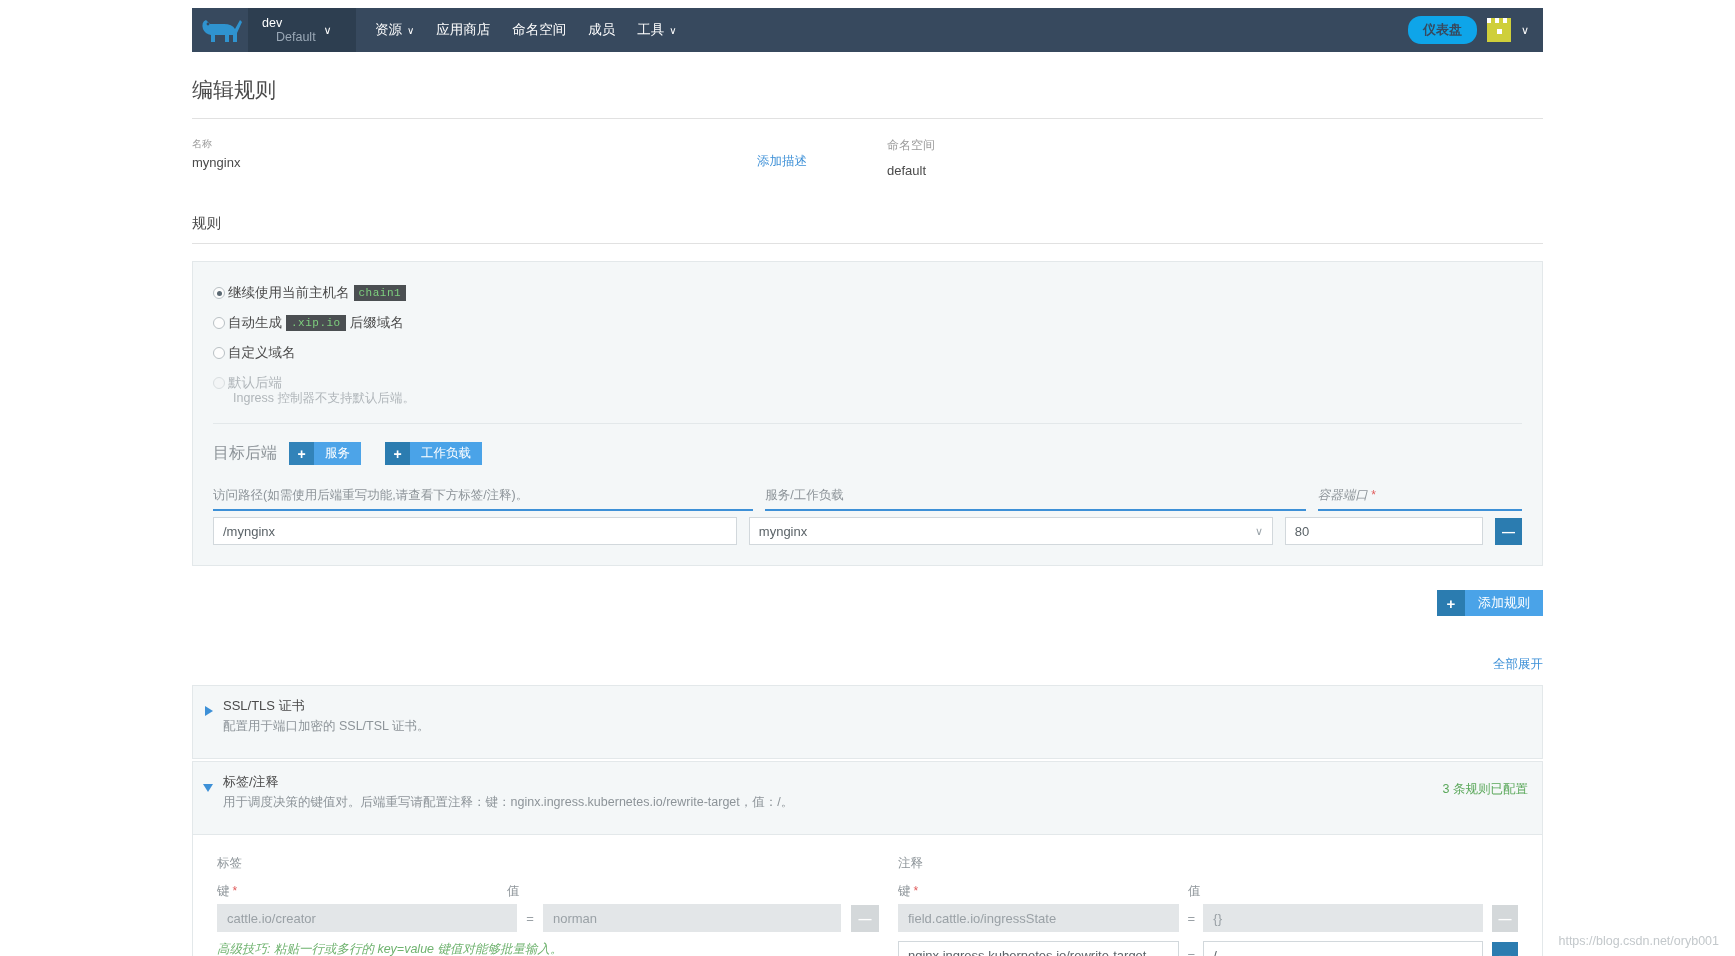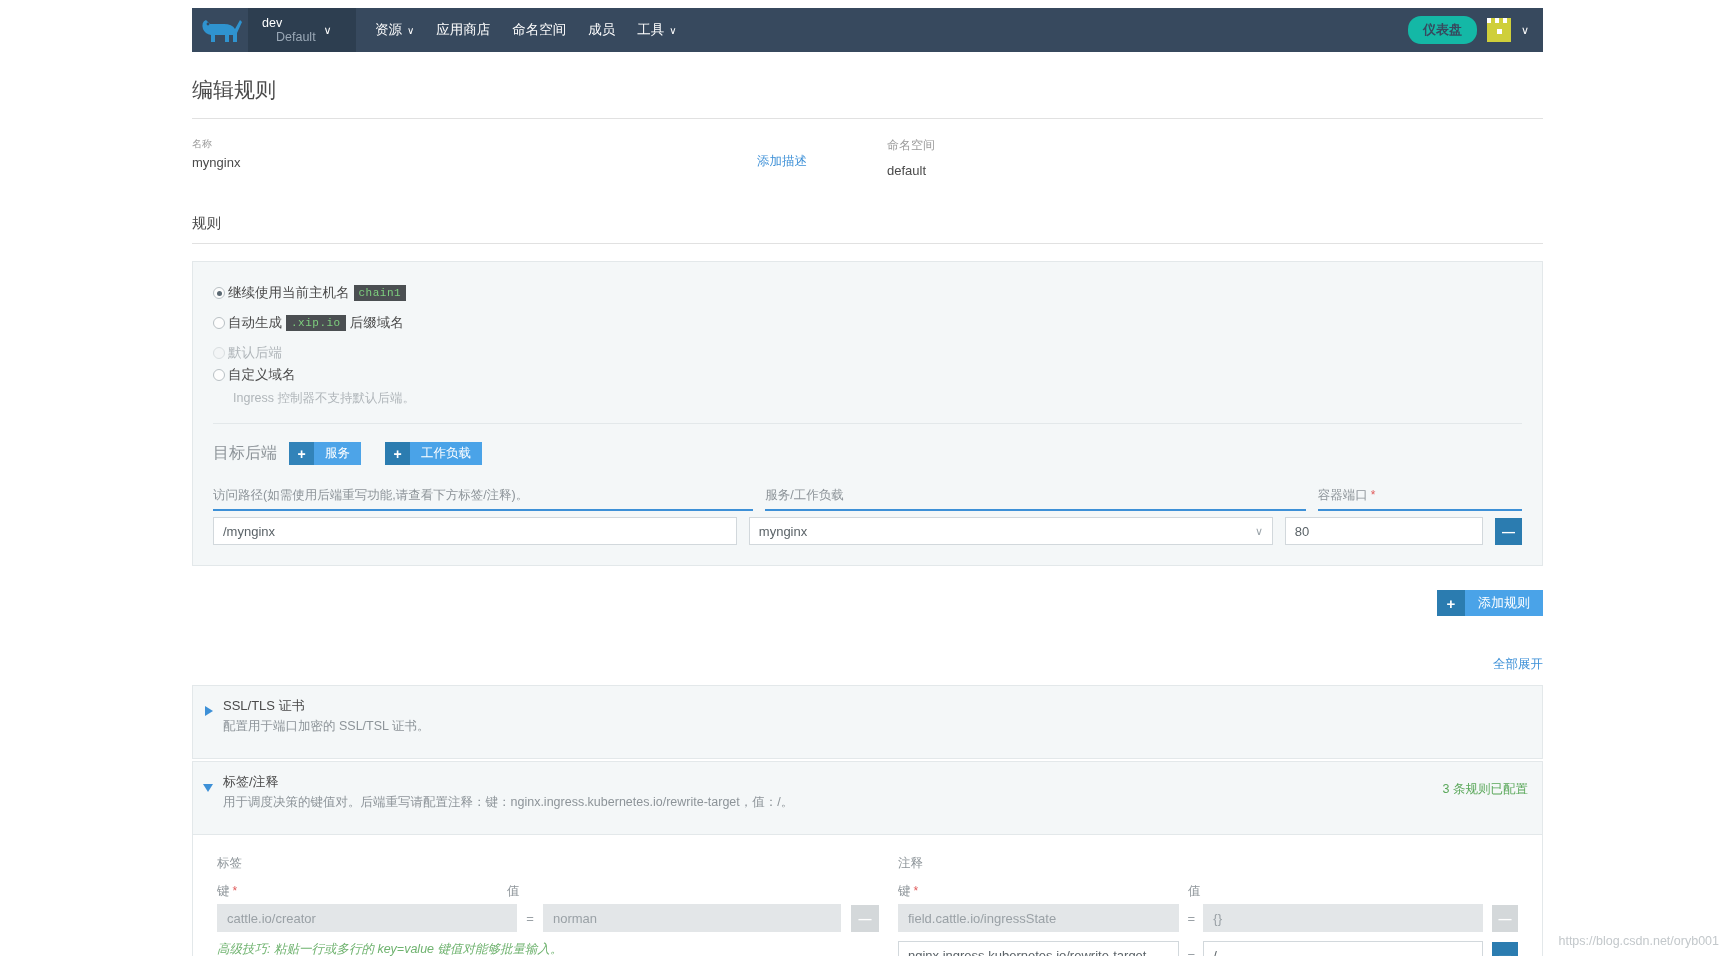--- a/index.html
+++ b/index.html
@@ -34,21 +34,21 @@
   .ctx-bot { font-size: 12.5px; color:#9aa8b6; padding-left:14px; }
   .ctx-caret { color:#fff; font-size: 11px; }
   .navlinks { display:flex; align-items:center; gap: 0px; margin-left: 8px; }
   .navlink {
     color:#ffffff; font-size: 13.5px; padding: 0 11px; height:44px;
     display:flex; align-items:center; gap:5px; cursor:pointer; white-space:nowrap;
   }
   .navlink .caret { font-size: 10px; }
   .nav-right { margin-left:auto; display:flex; align-items:center; gap:10px; padding-right:14px; }
   .pill-dash {
-    background:#14b8a6; color:#37495e; font-size:13px; font-weight:bold;
+    background:#0ea5e9; color:#37495e; font-size:13px; font-weight:bold;
     border-radius: 13px; padding: 5px 15px; cursor:pointer;
   }
   .avatar {
     width: 24px; height:24px; background:#cfcf3a; cursor:pointer;
     display:block; position:relative;
   }
   .avatar i { position:absolute; background:#ffffff; display:block; }
   .av-caret { color:#ffffff; font-size:11px; cursor:pointer; }
 
   
@@ -244,28 +244,28 @@
         <span class="code-chip">chain1</span>
       </div>
 
       <div class="radio-row">
         <span class="radio"></span>
         <span>自动生成</span>
         <span class="code-chip">.xip.io</span>
         <span>后缀域名</span>
       </div>
 
+      <div class="radio-row">
+        <span class="radio"></span>
+        <span>自定义域名</span>
+      </div>
+
       <div class="radio-row" style="margin-bottom:4px;">
         <span class="radio disabled"></span>
         <span class="muted">默认后端</span>
-      </div>
-
-      <div class="radio-row">
-        <span class="radio"></span>
-        <span>自定义域名</span>
       </div>
       <div class="hint-sub">Ingress 控制器不支持默认后端。</div>
 
       <div class="rule-divider"></div>
 
       <div class="target-row">
         <span class="target-label">目标后端</span>
         <span class="btn-split">
           <span class="ic">+</span>
           <span class="tx">服务</span>
@@ -274,21 +274,21 @@
           <span class="ic">+</span>
           <span class="tx">工作负载</span>
         </span>
       </div>
 
       <div class="field-head-row">
         <div class="fh blue-underline" style="width:542px;">访问路径(如需使用后端重写功能,请查看下方标签/注释)。</div>
         <div style="width:12px;"></div>
         <div class="fh blue-underline" style="width:542px;">服务/工作负载</div>
         <div style="width:12px;"></div>
-        <div class="fh blue-underline" style="width:205px;">
+        <div class="fh blue-underline" style="width:205px;font-style:italic;">
           <span>容器端口</span><span class="req">*</span>
         </div>
       </div>
 
       <div class="field-row">
         <div class="inp" style="width:542px;">/mynginx</div>
         <div style="width:12px;"></div>
         <div class="sel" style="width:542px;">
           <span>mynginx</span>
           <span class="chev">∨</span>

